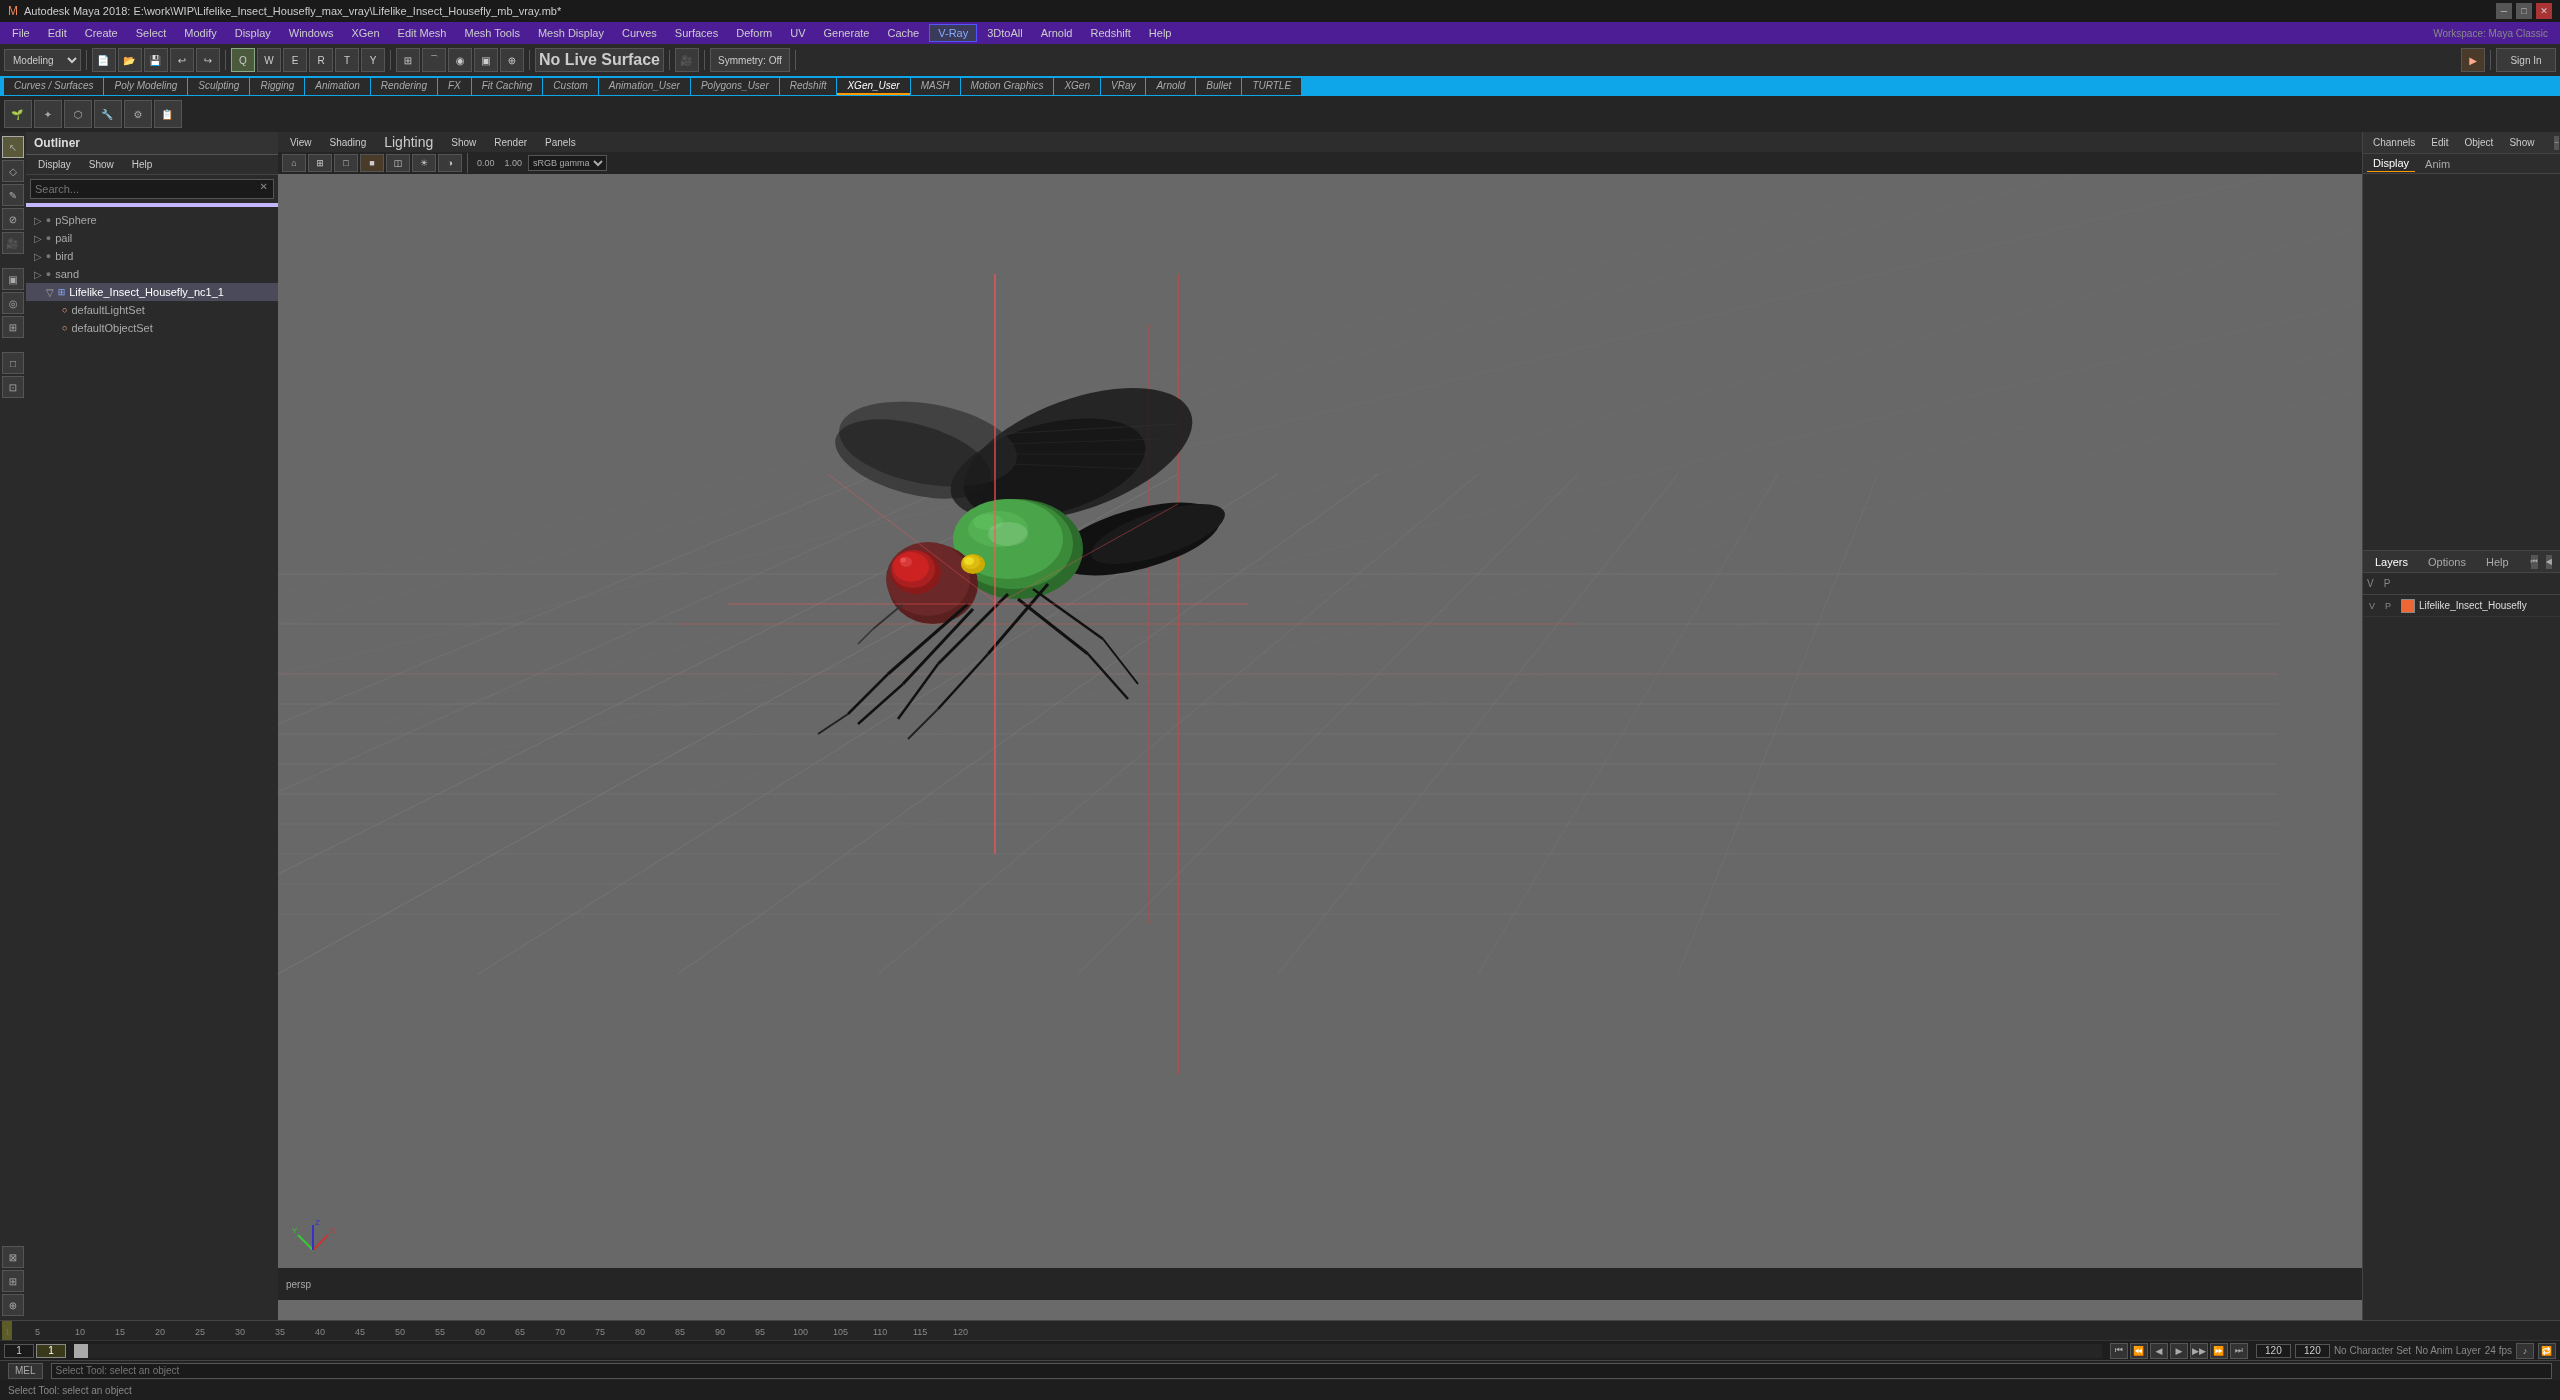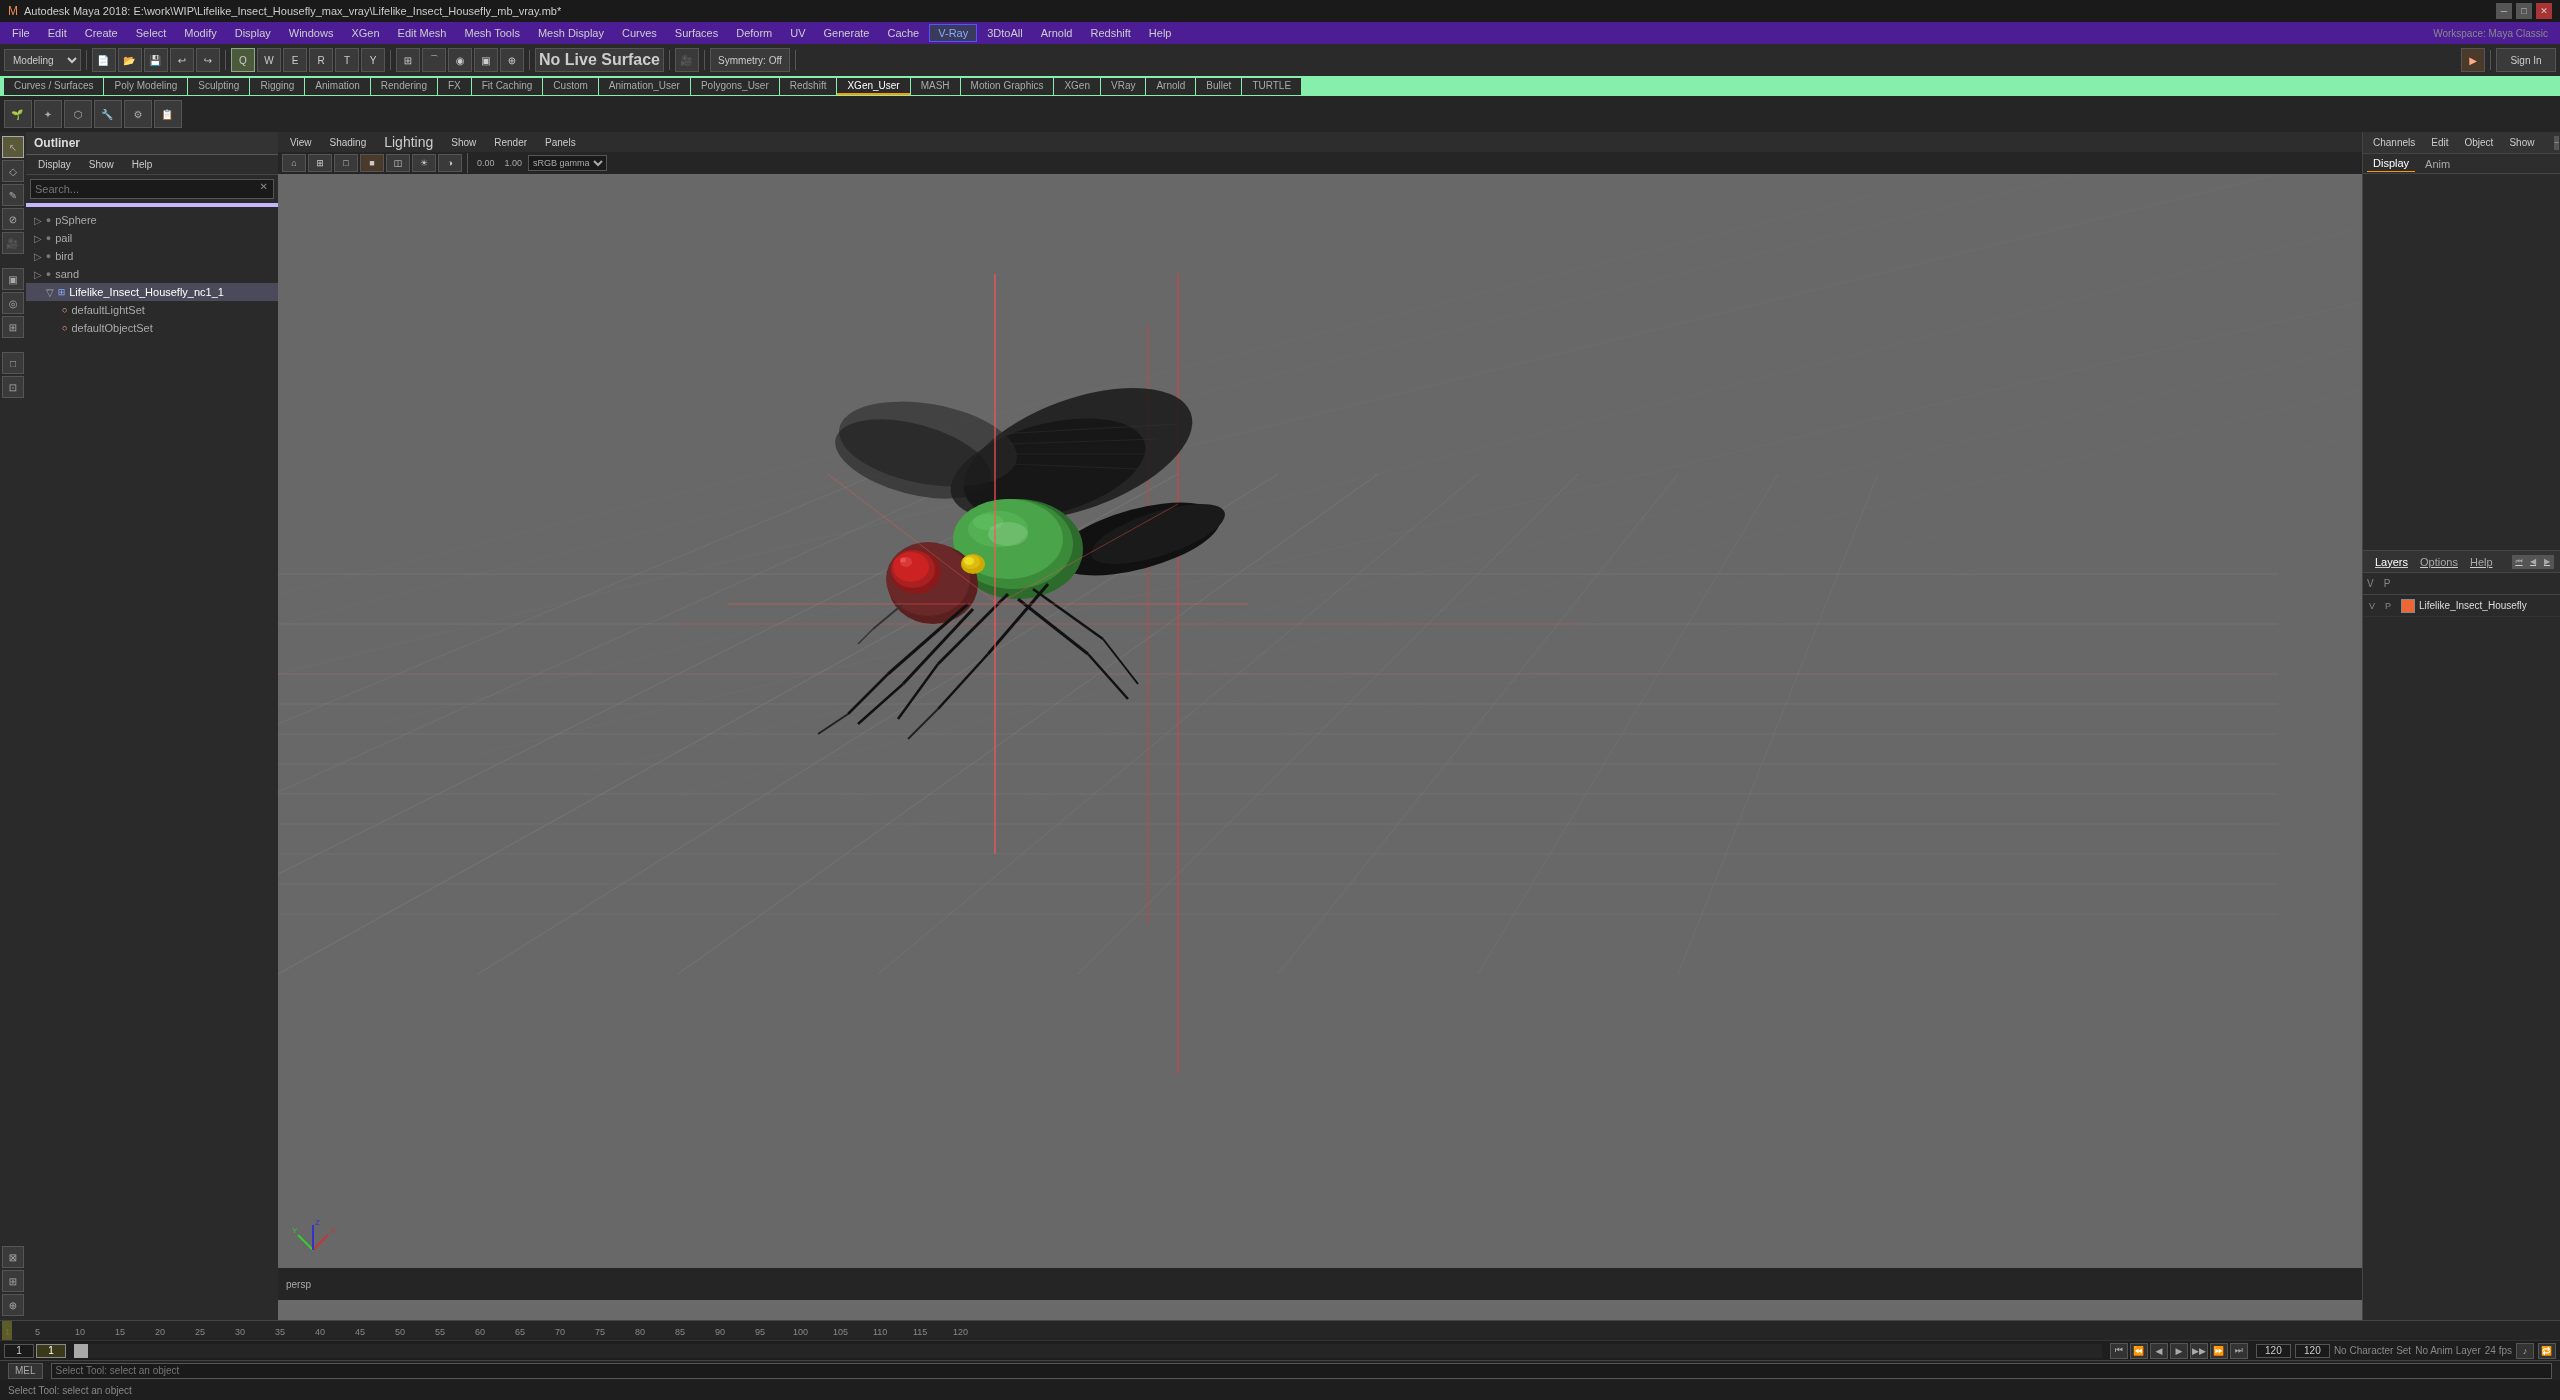--- a/index.html
+++ b/index.html
@@ -116,29 +116,30 @@
       color: #ccc;
       font-size: 10px;
       padding: 0 4px;
       cursor: pointer;
     }
 
     
     #shelf-tabs {
       width: 100%;
       height: 20px;
-      background: #86efac;
+      background: #0ea5e9;
       display: flex;
       align-items: center;
       padding: 0 4px;
       position: absolute;
       top: 76px;
       left: 0;
       z-index: 100;
       gap: 1px;
+      font-style: italic;
     }
     .shelf-tab {
       padding: 2px 10px;
       font-size: 10px;
       color: #aaa;
       cursor: pointer;
       background: #2a2a2a;
       border-bottom: 2px solid transparent;
     }
     .shelf-tab.active {
@@ -377,22 +378,22 @@
       background: #2a2a2a;
       border-left: 1px solid #444;
       border-top: 1px solid #444;
     }
     #layers-header {
       height: 22px;
       background: #333;
       display: flex;
       align-items: center;
       padding: 0 6px;
+      gap: 8px;
       border-bottom: 1px solid #444;
-      text-decoration: underline;
     }
     .layers-tab { font-size: 11px; color: #aaa; cursor: pointer; padding: 2px 6px; }
     .layers-tab.active { color: #fff; }
     #layers-toolbar {
       height: 22px;
       background: #2a2a2a;
       display: flex;
       align-items: center;
       padding: 0 4px;
       gap: 2px;

